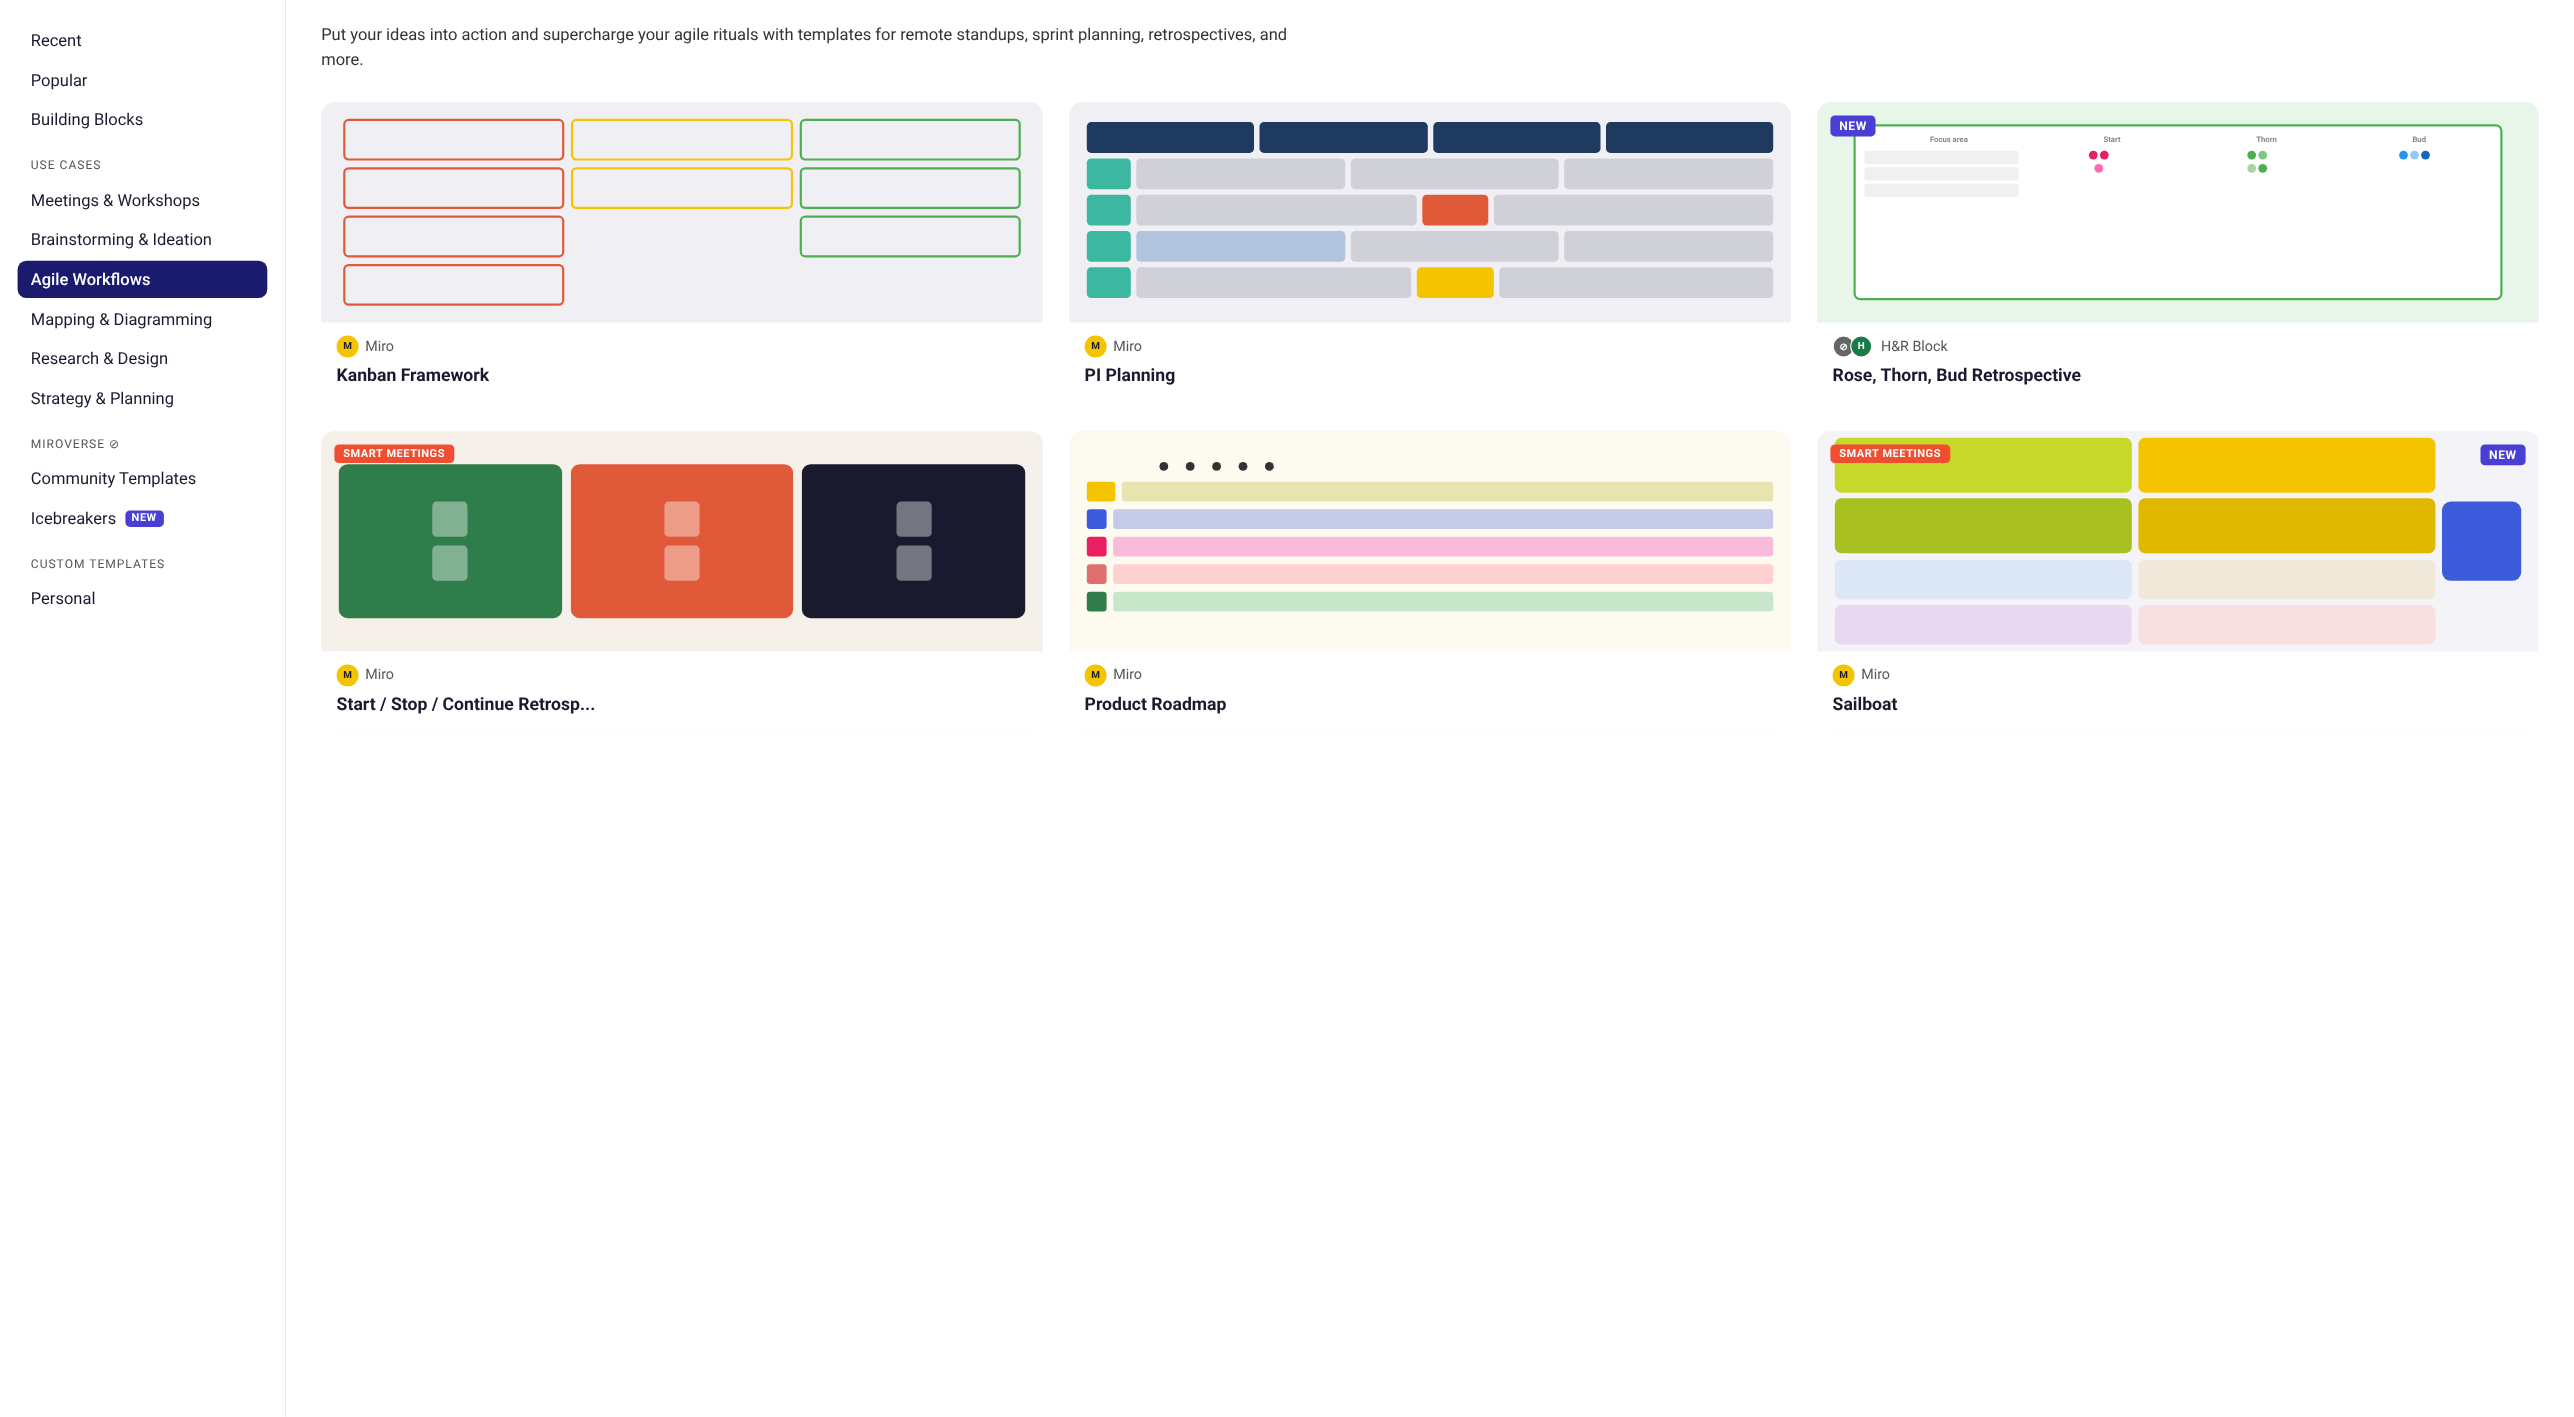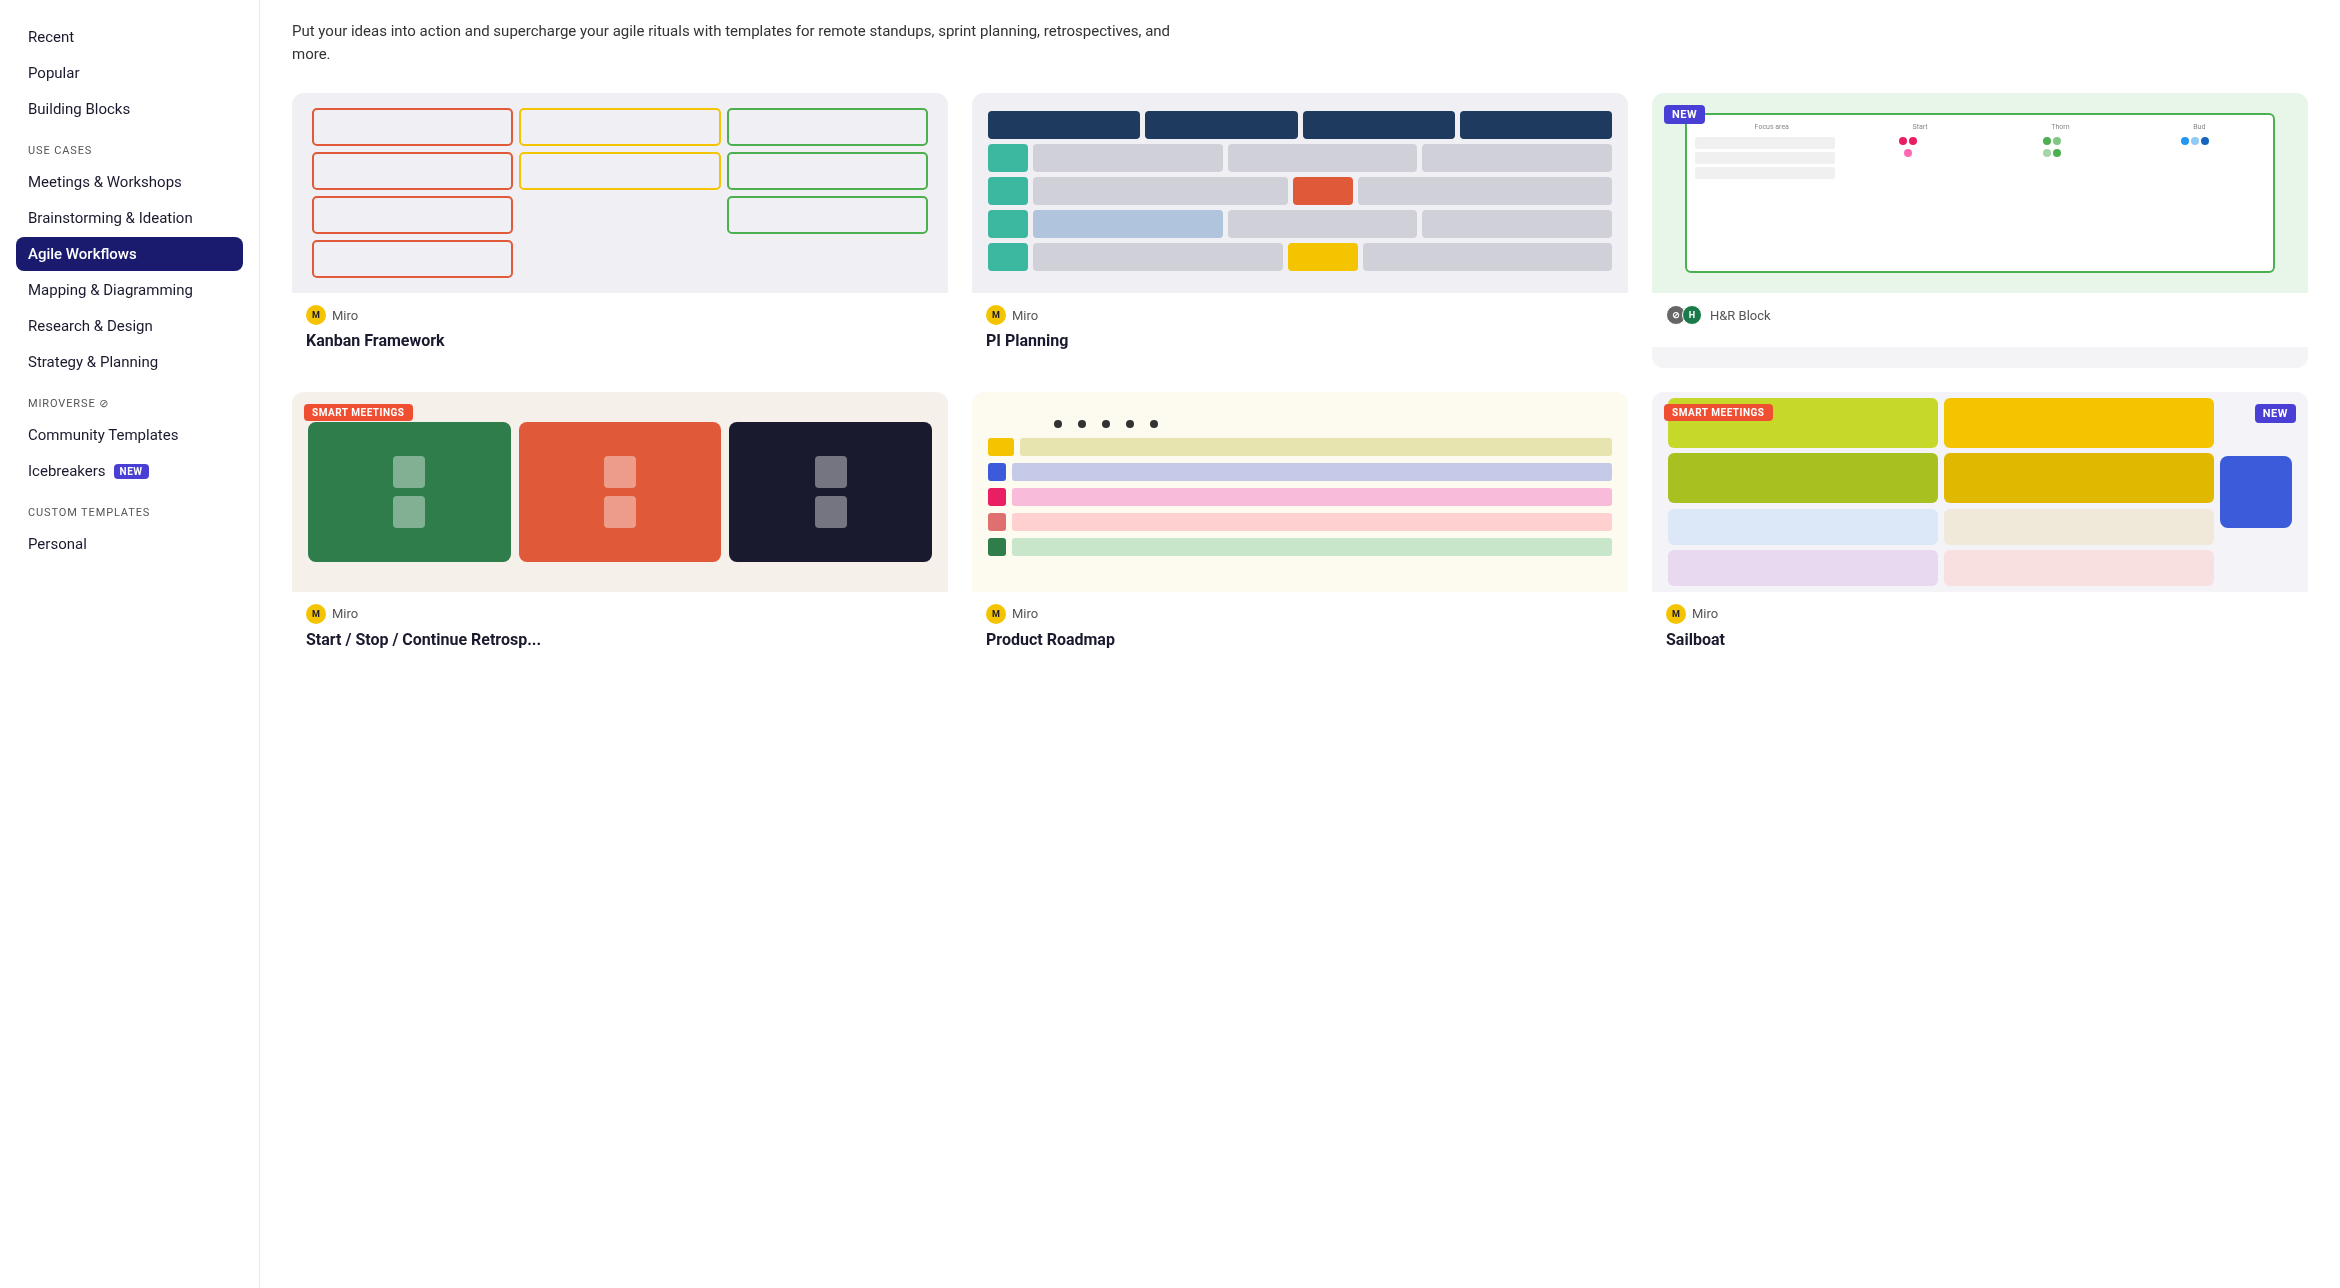--- a/index.html
+++ b/index.html
@@ -420,21 +420,21 @@
         </div>
         <div class="card-title">PI Planning</div>
       </div>
     </div>
 
     <div class="card">
       <div class="card-thumbnail" style="background:#e8f5e9;">
         <span class="card-new-badge">NEW</span>
 
         <div style="width:90%;height:80%;background:#fff;border:2.5px solid #4caf50;border-radius:6px;padding:8px;display:flex;flex-direction:column;gap:6px;">
-          <div style="display:flex;gap:4px;font-size:7px;font-weight:400;color:#888;justify-content:space-around;">
+          <div style="display:flex;gap:4px;font-size:7px;font-weight:700;color:#888;justify-content:space-around;">
             <span>Focus area</span>
             <span>Start</span>
             <span>Thorn</span>
             <span>Bud</span>
           </div>
           <div style="display:grid;grid-template-columns:1fr 1fr 1fr 1fr;gap:3px;flex:1;">
 
             <div style="display:flex;flex-direction:column;gap:3px;">
               <div style="height:12px;background:#f0f0f0;border-radius:2px;"></div>
               <div style="height:12px;background:#f0f0f0;border-radius:2px;"></div>
@@ -473,20 +473,21 @@
         </div>
       </div>
       <div class="card-body">
         <div class="card-author">
           <div class="author-multi">
             <div class="author-circle" style="background:#666;">⊘</div>
             <div class="author-circle" style="background:#1a7a4a;">H</div>
           </div>
           <span style="margin-left:6px;text-align:right;">H&amp;R Block</span>
         </div>
+        <div class="card-title">Rose, Thorn, Bud Retrospective</div>
       </div>
     </div>
 
     <div class="card">
       <div class="card-thumbnail" style="background:#f5f0ea;">
         <span class="card-smart-badge">SMART MEETINGS</span>
         <div class="ssc-thumb">
           <div class="ssc-col" style="background:#2e7d4a;">
             <div class="ssc-square"></div>
             <div class="ssc-square"></div>

